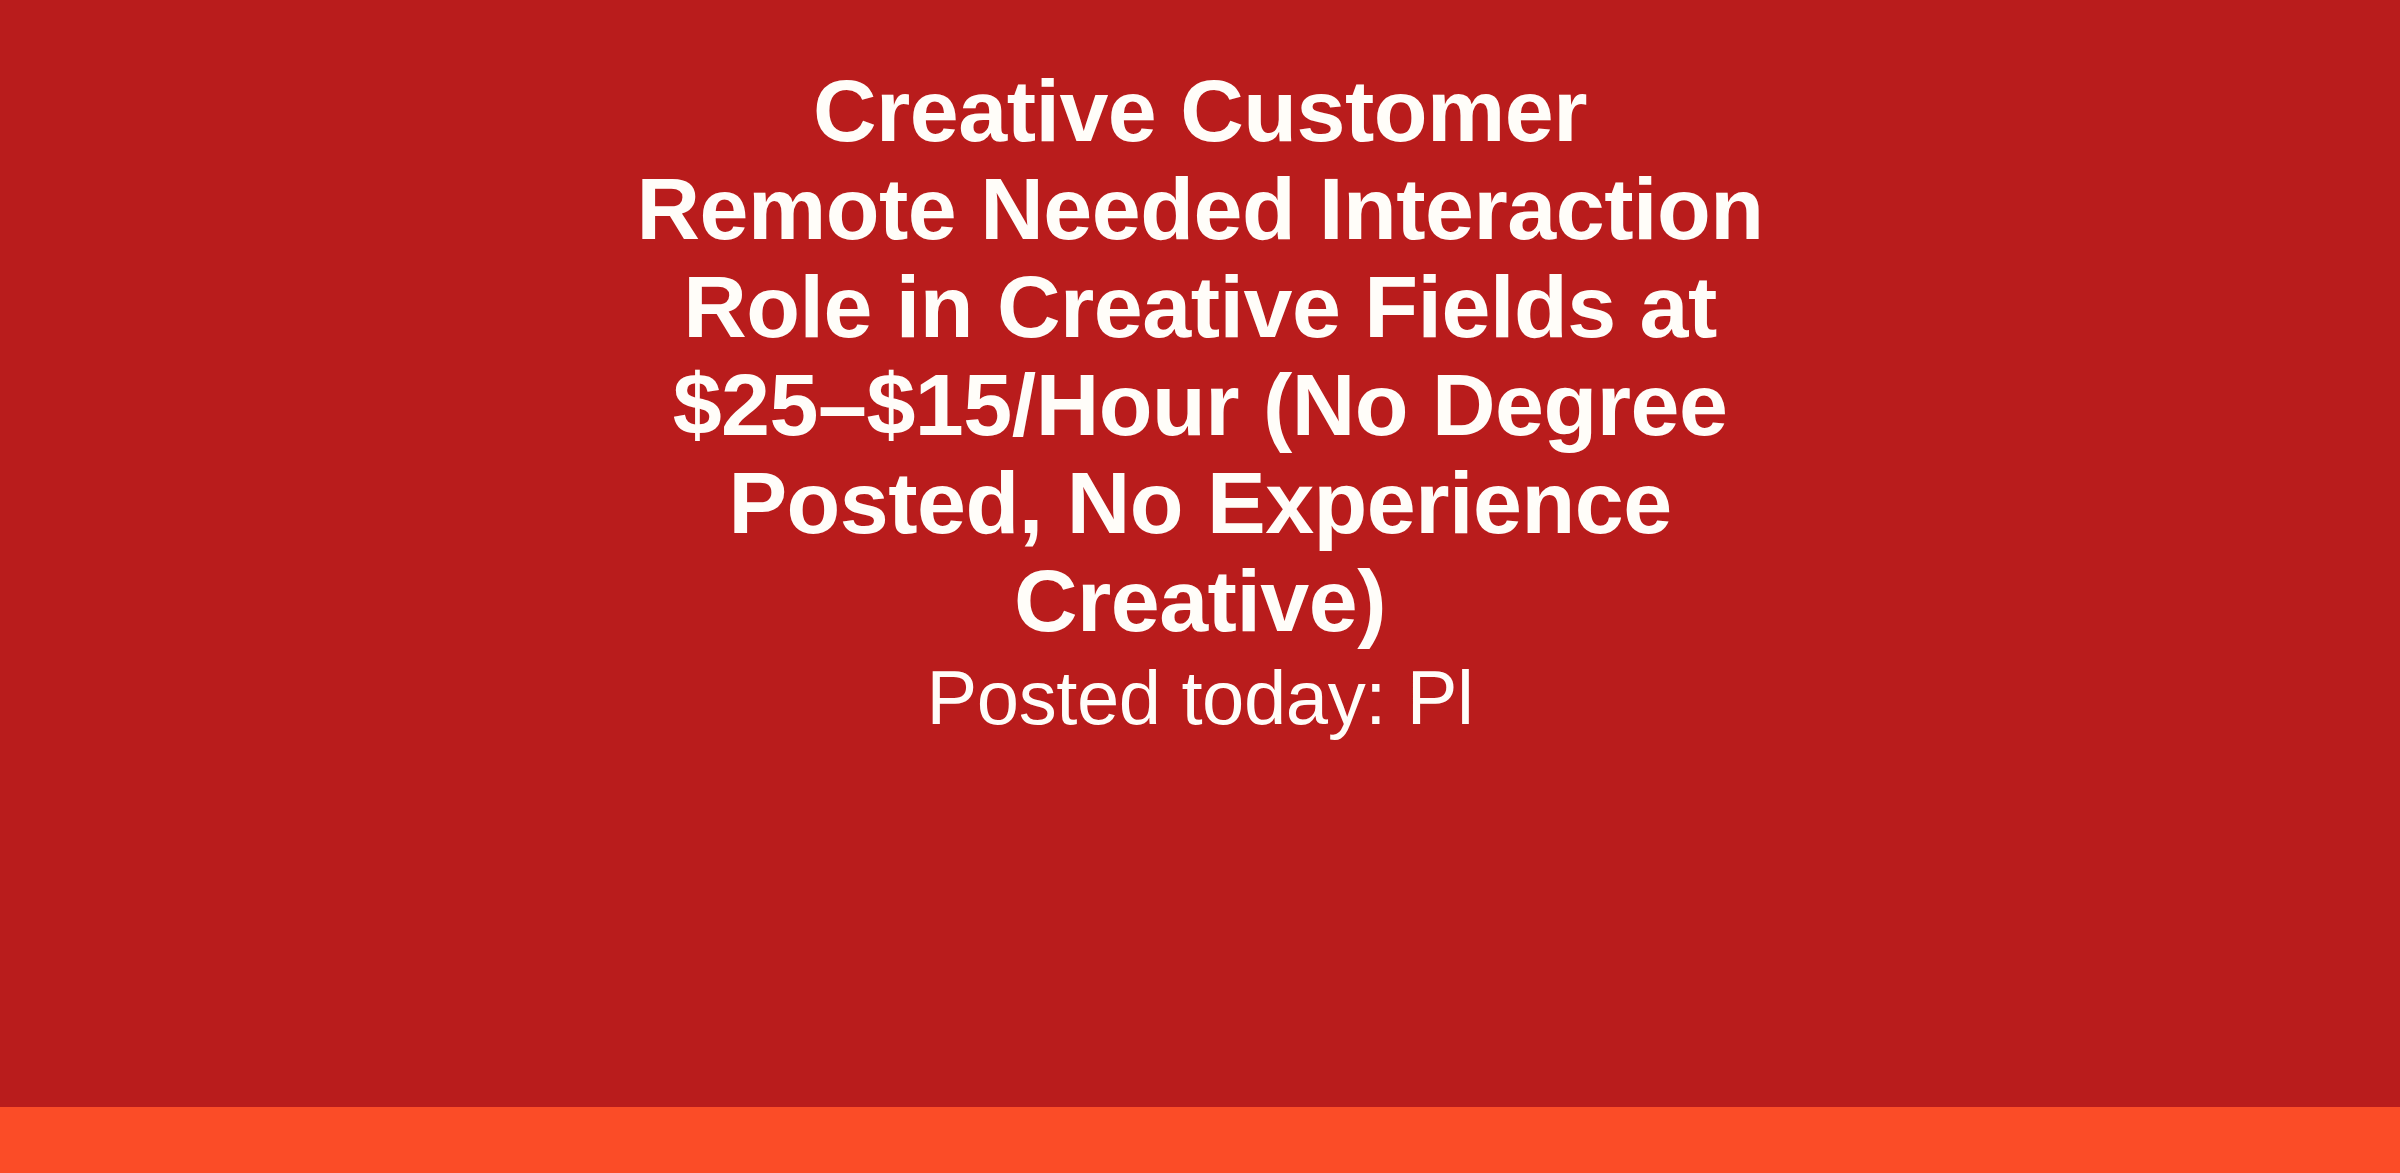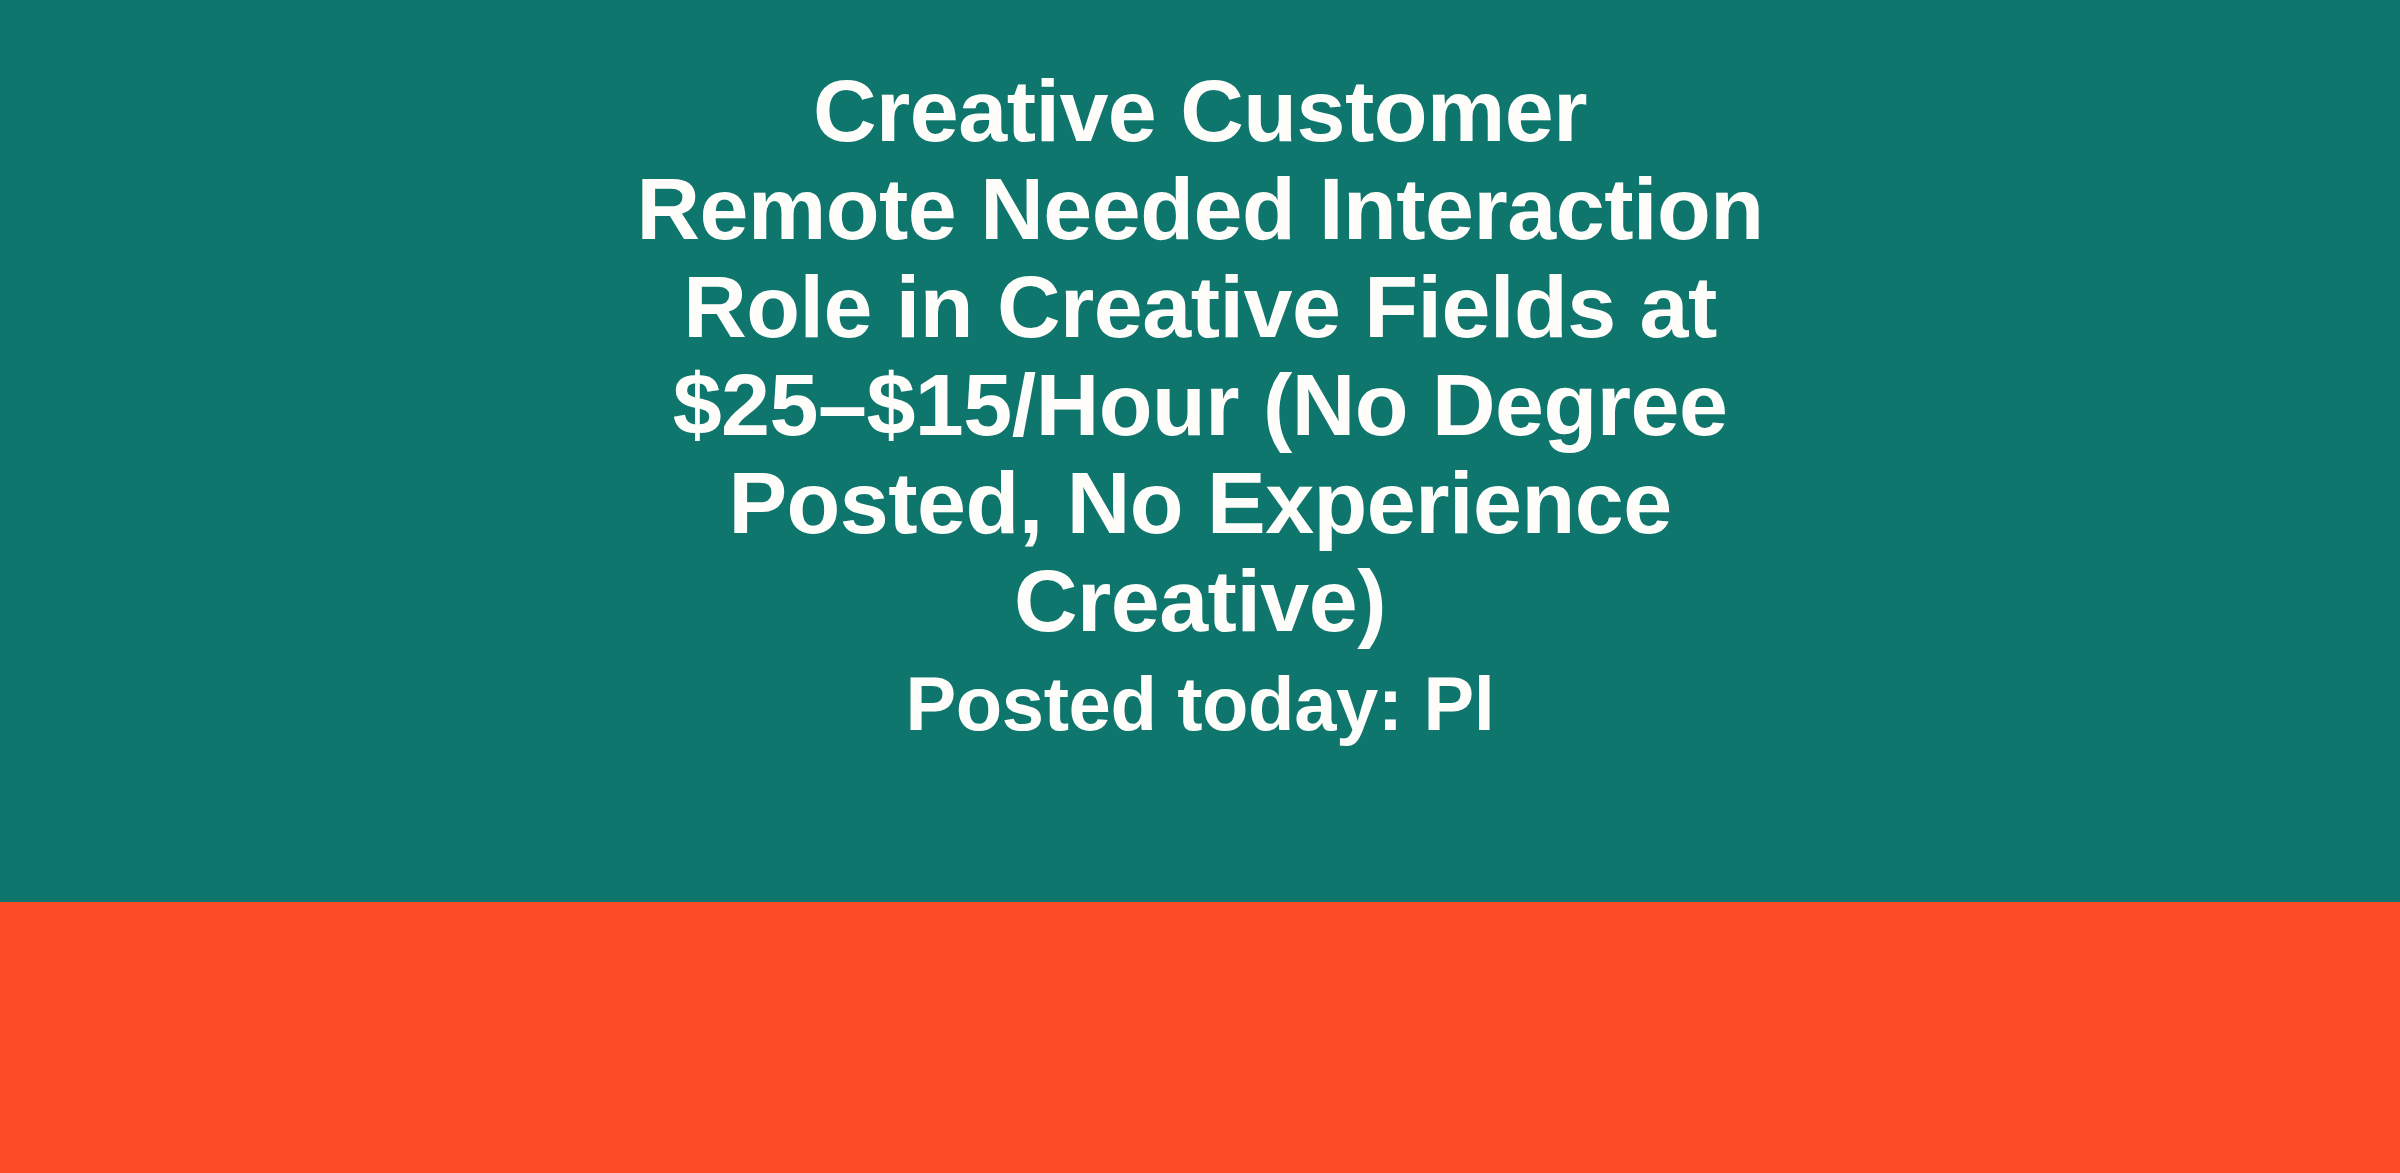--- a/index.html
+++ b/index.html
@@ -13,22 +13,22 @@
 
   body {
     background: #fb4c27;
     font-family: "Liberation Sans", sans-serif;
     -webkit-font-smoothing: antialiased;
   }
 
   #page {
     position: relative;
     width: 2400px;
-    height: 902px;
-    background: #0f766e;
+    height: 1107px;
+    background: #b91c1c;
     overflow: hidden;
   }
 
   
   #headline-block {
     position: absolute;
     left: 0;
     top: 62px;
     width: 2400px;
     text-align: center;
@@ -45,24 +45,24 @@
     white-space: nowrap;
   }
 
   
   #subtitle-line {
     display: block;
     color: #fffdf9;
     font-family: "Liberation Sans", sans-serif;
     font-size: 76px;
     line-height: 96px;
-    font-weight: 700;
+    font-weight: 400;
     letter-spacing: -0.4px;
     white-space: nowrap;
-    margin-top: 6px;
+    margin-top: 0;
   }
 </style>
 </head>
 <body>
 
 <div id="page">
 
   <div id="headline-block">
 
     <span class="headline-line">Creative Customer</span>

